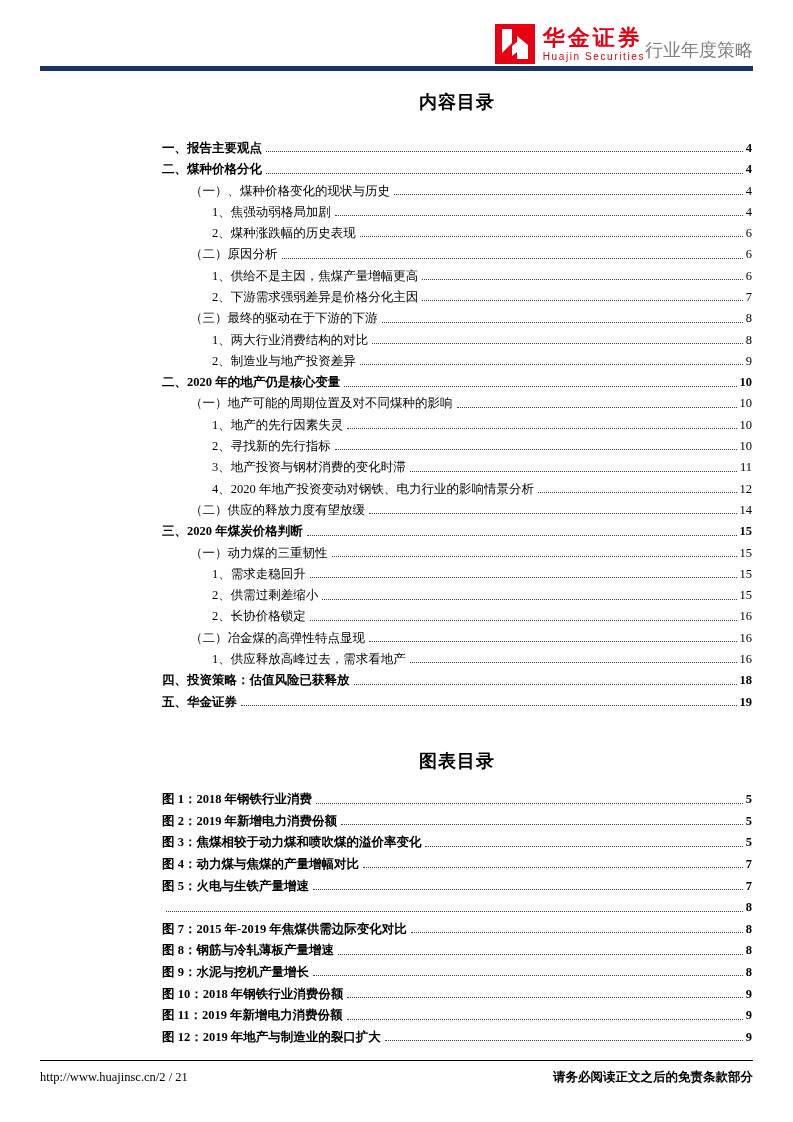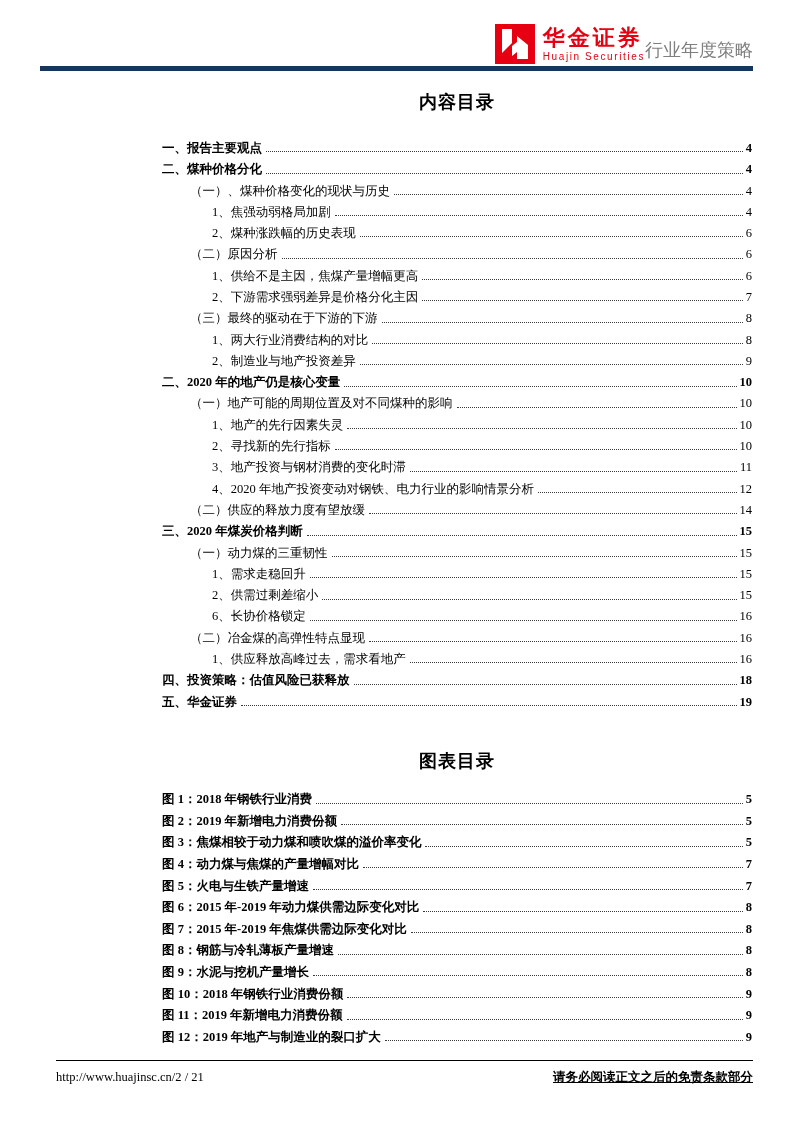--- a/index.html
+++ b/index.html
@@ -48,28 +48,28 @@
 
   .toc-entry { display: flex; align-items: flex-end; height: 21.3px; font-size: 12.5px; }
   .fig-list .toc-entry { height: 21.6px; }
   .t-label, .t-page { line-height: 1.15; white-space: nowrap; }
   .t-dots { flex: 1; margin: 0 3px 3px 4px; border-bottom: 1.6px dotted #3a3a3a; min-width: 12px; }
   .lvl0 { font-weight: bold; }
   .lvl1 { padding-left: 28px; }
   .lvl2 { padding-left: 50px; }
 
   
-  .footer { position: absolute; left: 56px; right: 40px; top: 1060px; }
+  .footer { position: absolute; left: 40px; right: 40px; top: 1060px; }
   .footer-rule { height: 0; border-top: 1.5px solid #000; }
   .footer-row {
     display: flex; justify-content: space-between; align-items: baseline;
     margin-top: 8px; font-size: 12.5px;
   }
   .footer-url { color: #000; text-decoration: none; }
-  .footer-disclaimer { font-weight: bold; text-decoration: underline; }
+  .footer-disclaimer { font-weight: bold; }
 </style>
 </head>
 <body>
 
 <div class="page">
 
   <header class="header">
     <div class="brand">
       <span class="logo">
         <svg width="40" height="40" viewBox="0 0 40 40" aria-hidden="true">
@@ -195,21 +195,21 @@
           <span class="t-label">1、需求走稳回升</span>
           <span class="t-dots"></span>
           <span class="t-page">15</span>
         </div>
         <div class="toc-entry lvl2">
           <span class="t-label">2、供需过剩差缩小</span>
           <span class="t-dots"></span>
           <span class="t-page">15</span>
         </div>
         <div class="toc-entry lvl2">
-          <span class="t-label">6、长协价格锁定</span>
+          <span class="t-label">2、长协价格锁定</span>
           <span class="t-dots"></span>
           <span class="t-page">16</span>
         </div>
         <div class="toc-entry lvl1">
           <span class="t-label">（二）冶金煤的高弹性特点显现</span>
           <span class="t-dots"></span>
           <span class="t-page">16</span>
         </div>
         <div class="toc-entry lvl2">
           <span class="t-label">1、供应释放高峰过去，需求看地产</span>
@@ -249,21 +249,20 @@
           <span class="t-label">图 4：动力煤与焦煤的产量增幅对比</span>
           <span class="t-dots"></span>
           <span class="t-page">7</span>
         </div>
         <div class="toc-entry lvl0">
           <span class="t-label">图 5：火电与生铁产量增速</span>
           <span class="t-dots"></span>
           <span class="t-page">7</span>
         </div>
         <div class="toc-entry lvl0">
-          <span class="t-label">图 6：2015 年-2019 年动力煤供需边际变化对比</span>
           <span class="t-dots"></span>
           <span class="t-page">8</span>
         </div>
         <div class="toc-entry lvl0">
           <span class="t-label">图 7：2015 年-2019 年焦煤供需边际变化对比</span>
           <span class="t-dots"></span>
           <span class="t-page">8</span>
         </div>
         <div class="toc-entry lvl0">
           <span class="t-label">图 8：钢筋与冷轧薄板产量增速</span>

